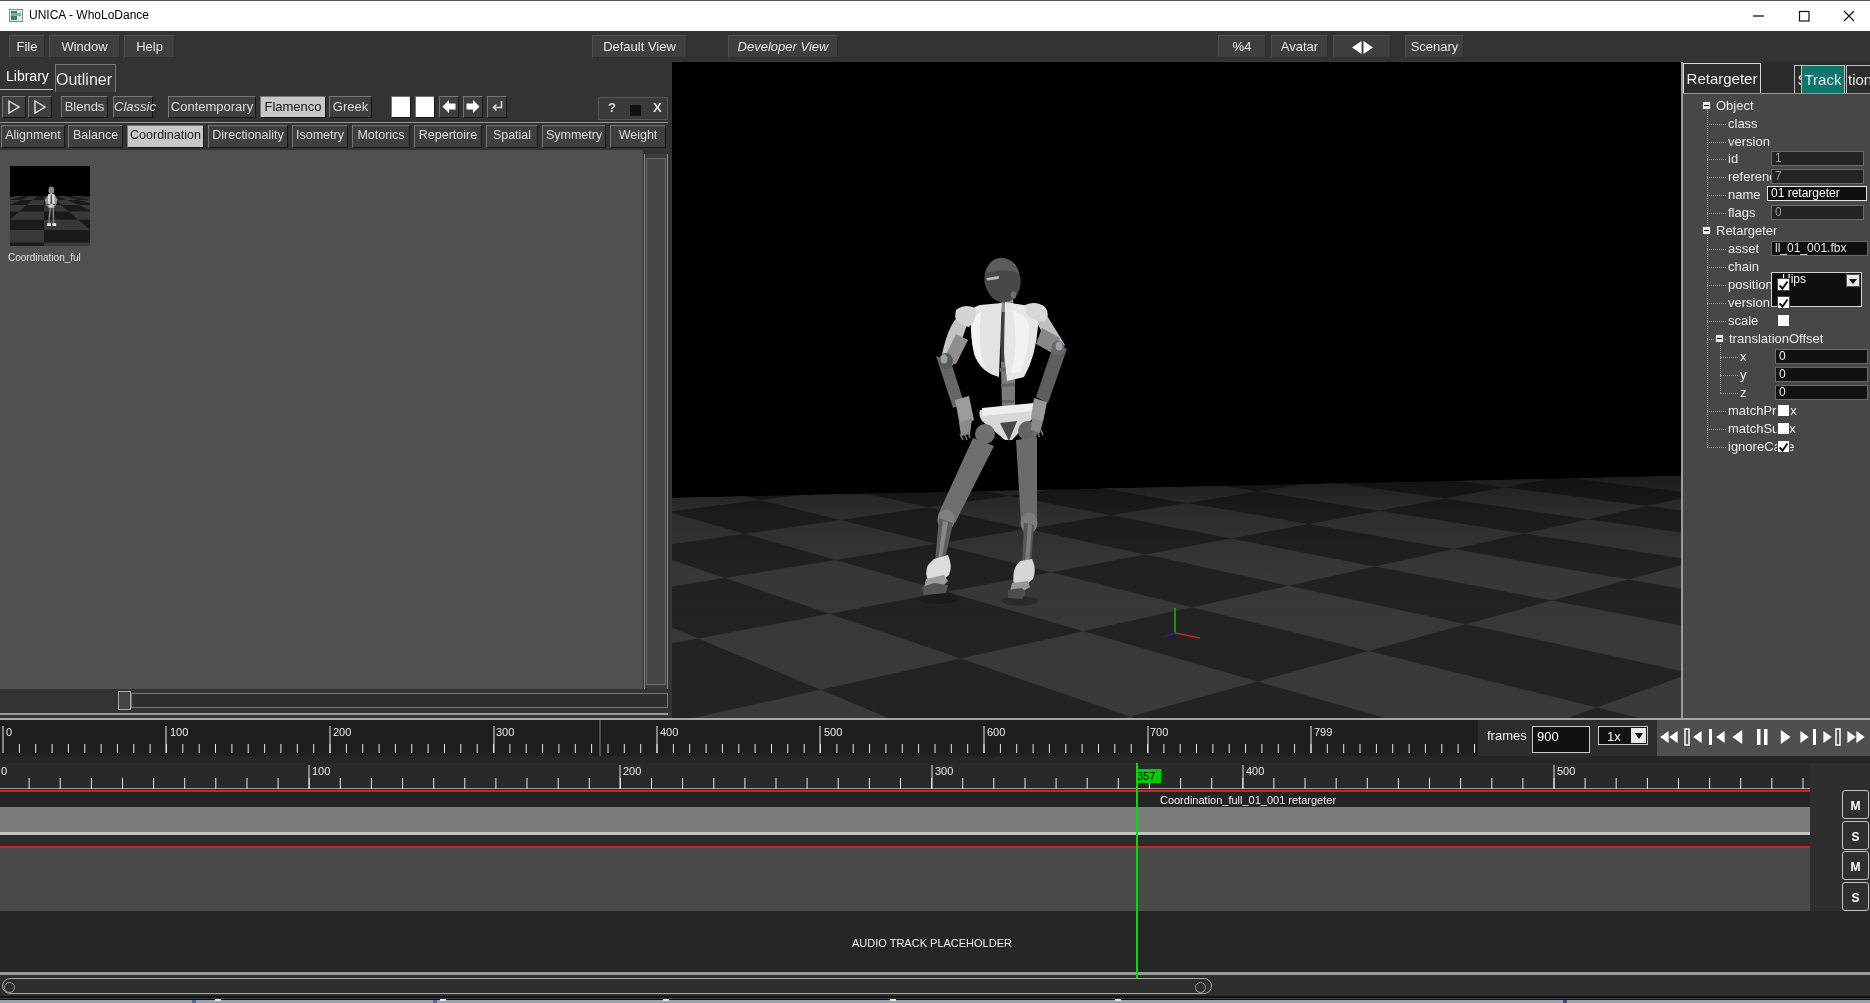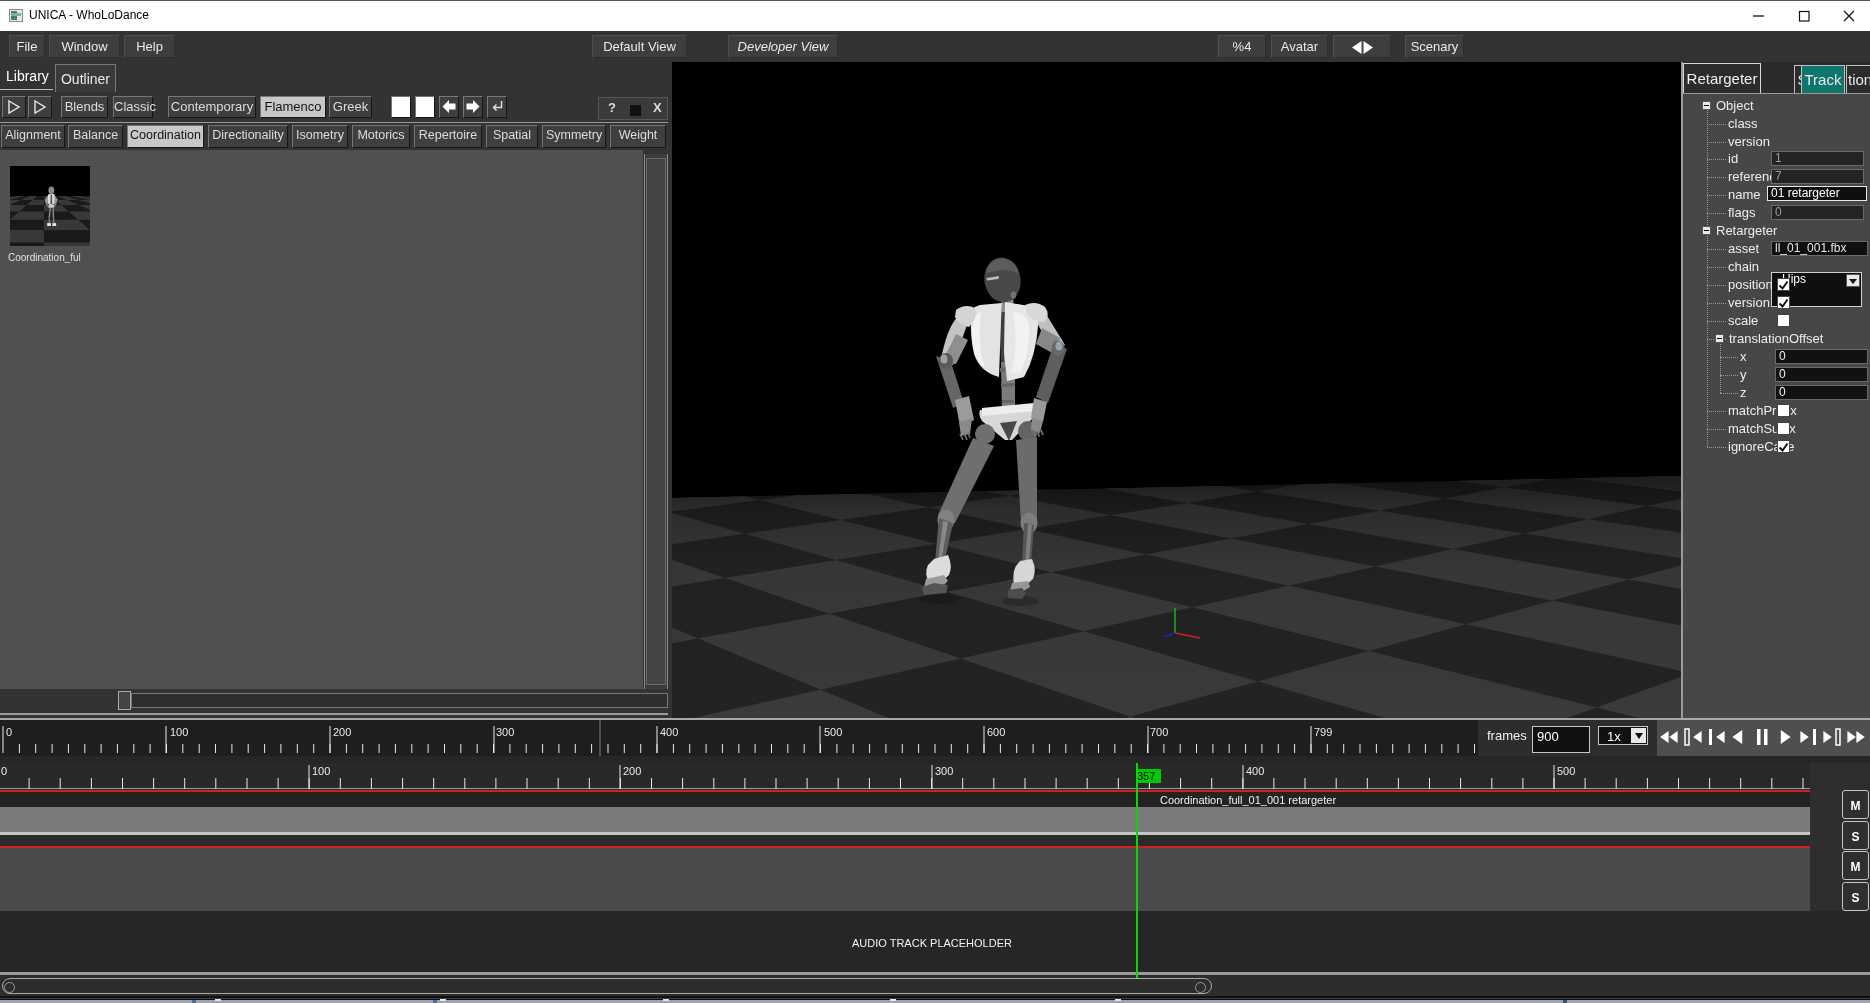--- a/index.html
+++ b/index.html
@@ -214,30 +214,30 @@
 <path d="M340 521 L356 519 L358 525 L350 530 L338 529 Z" fill="#969696"></path>
 <path d="M336 528 L350 526 L354 531 L350 537 L336 536 Z" fill="#4d4d4d"></path>
 </g>
 </svg>
 </div>
 
 <div class="abs" id="leftpanel">
 
   <div class="abs" style="left:6px; top:6px; font-size:14px; color:#fff;">Library</div>
   <div class="abs" style="left:0; top:27px; width:53px; height:1px; background:#c0c0c0;"></div>
-  <div class="abs" style="left:55px; top:2px; width:61px; height:28px; background:#3a3a3a; border:1px solid #777; border-bottom:none; color:#e8e8e8; font-size:14px; text-align:center; padding-top:6px;">Outliner</div>
+  <div class="abs" style="left:55px; top:2px; width:61px; height:28px; background:#3a3a3a; border:1px solid #777; border-bottom:none; color:#e8e8e8; font-size:16px; text-align:left; padding-top:6px;">Outliner</div>
 
   <div class="btn3d" style="left:2px; top:34px; width:24px; height:22px;"><svg width="16" height="16" style="margin-top:2px">
         <path d="M3 2 L13 8 L3 14 Z" fill="none" stroke="#e8e8e8" stroke-width="1.4"></path>
       </svg></div>
   <div class="btn3d" style="left:28px; top:34px; width:24px; height:22px;"><svg width="16" height="16" style="margin-top:2px">
         <path d="M3 2 L13 8 L3 14 Z" fill="none" stroke="#e8e8e8" stroke-width="1.4"></path>
       </svg></div>
   <div class="btn3d" style="left:61px; top:34px; width:47px; height:22px;"><span>Blends</span></div>
-  <div class="btn3d" style="left:113px; top:34px; width:40px; height:22px;"><span>Classic</span></div>
+  <div class="btn3d" style="left:113px; top:34px; width:40px; height:22px;font-style:italic;"><span>Classic</span></div>
   <div class="btn3d" style="left:168px; top:34px; width:88px; height:22px;"><span>Contemporary</span></div>
   <div class="btn3d sel" style="left:260px; top:34px; width:66px; height:22px;"><span>Flamenco</span></div>
   <div class="btn3d" style="left:329px; top:34px; width:43px; height:22px;"><span>Greek</span></div>
   <div class="btn3d" style="left:391px; top:34px; width:20px; height:22px; background:#fff;"></div>
   <div class="btn3d" style="left:415px; top:34px; width:20px; height:22px; background:#fff;"></div>
   <div class="btn3d" style="left:439px; top:34px; width:20px; height:22px;"><svg width="18" height="17" style="margin-top:1px">
         <path d="M2.5 8.5 L9 2 L9 5.5 L15.5 5.5 L15.5 11.5 L9 11.5 L9 15 Z" fill="#fff"></path>
       </svg></div>
   <div class="btn3d" style="left:463px; top:34px; width:20px; height:22px;"><svg width="18" height="17" style="margin-top:1px">
         <path d="M15.5 8.5 L9 2 L9 5.5 L2.5 5.5 L2.5 11.5 L9 11.5 L9 15 Z" fill="#fff"></path>

